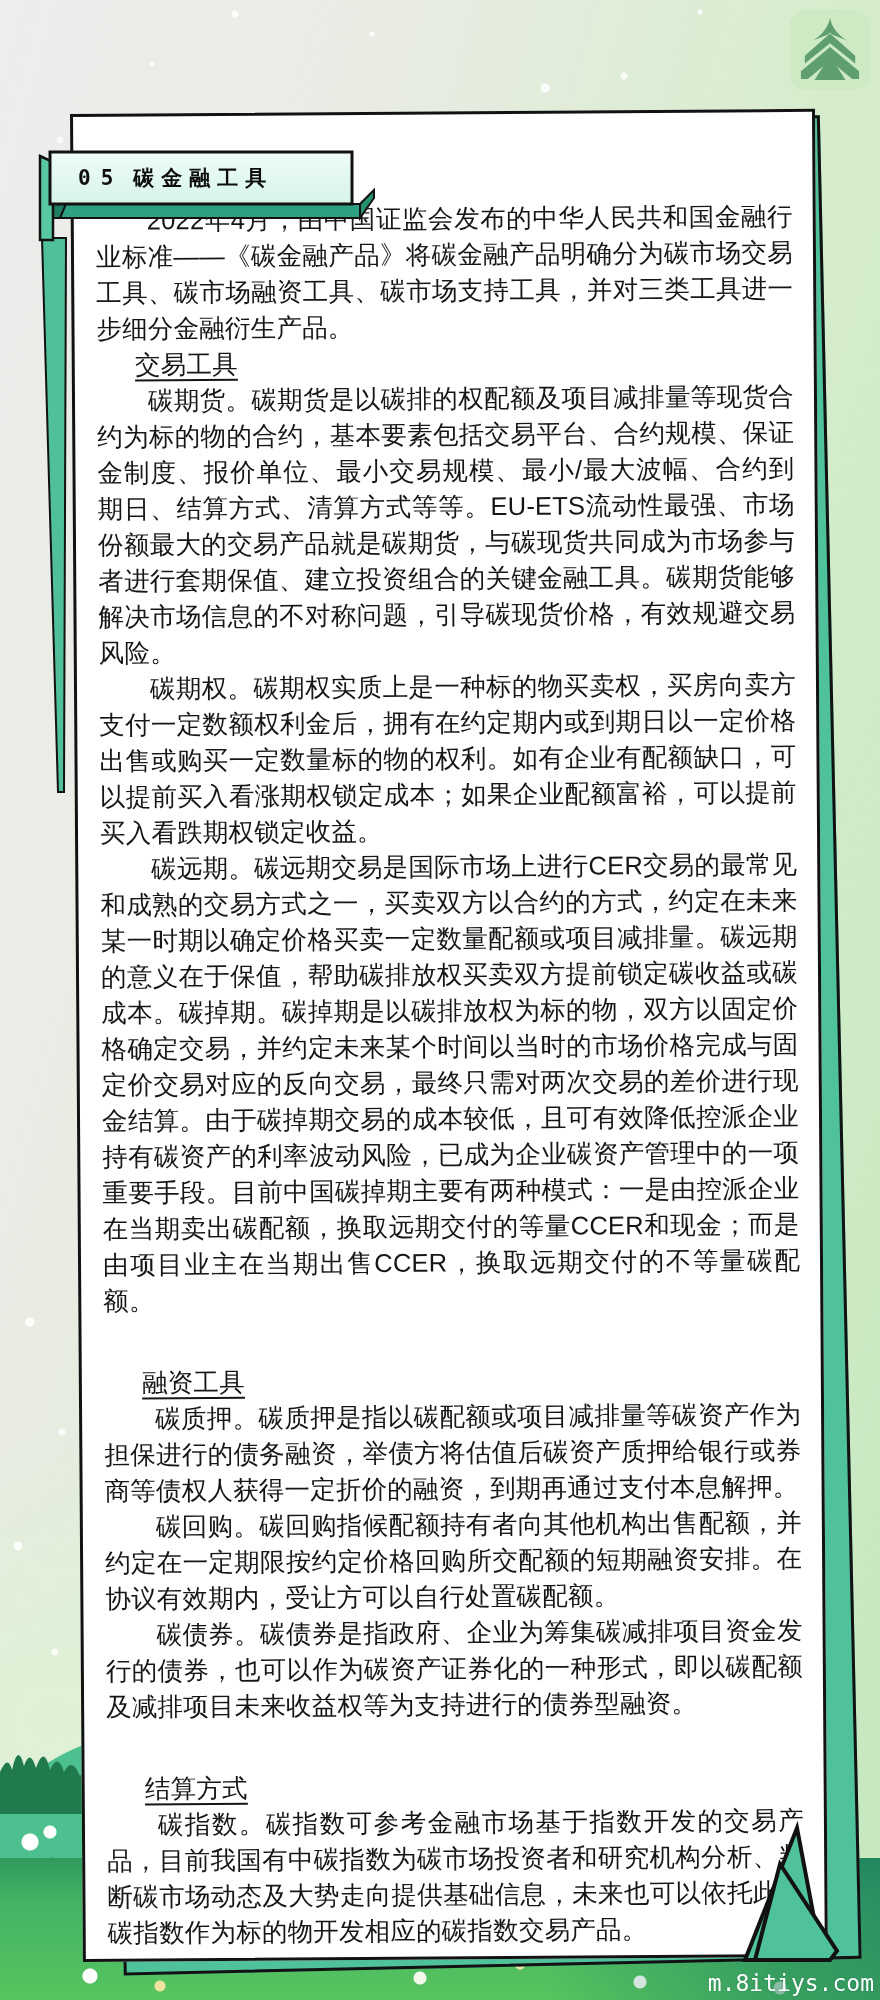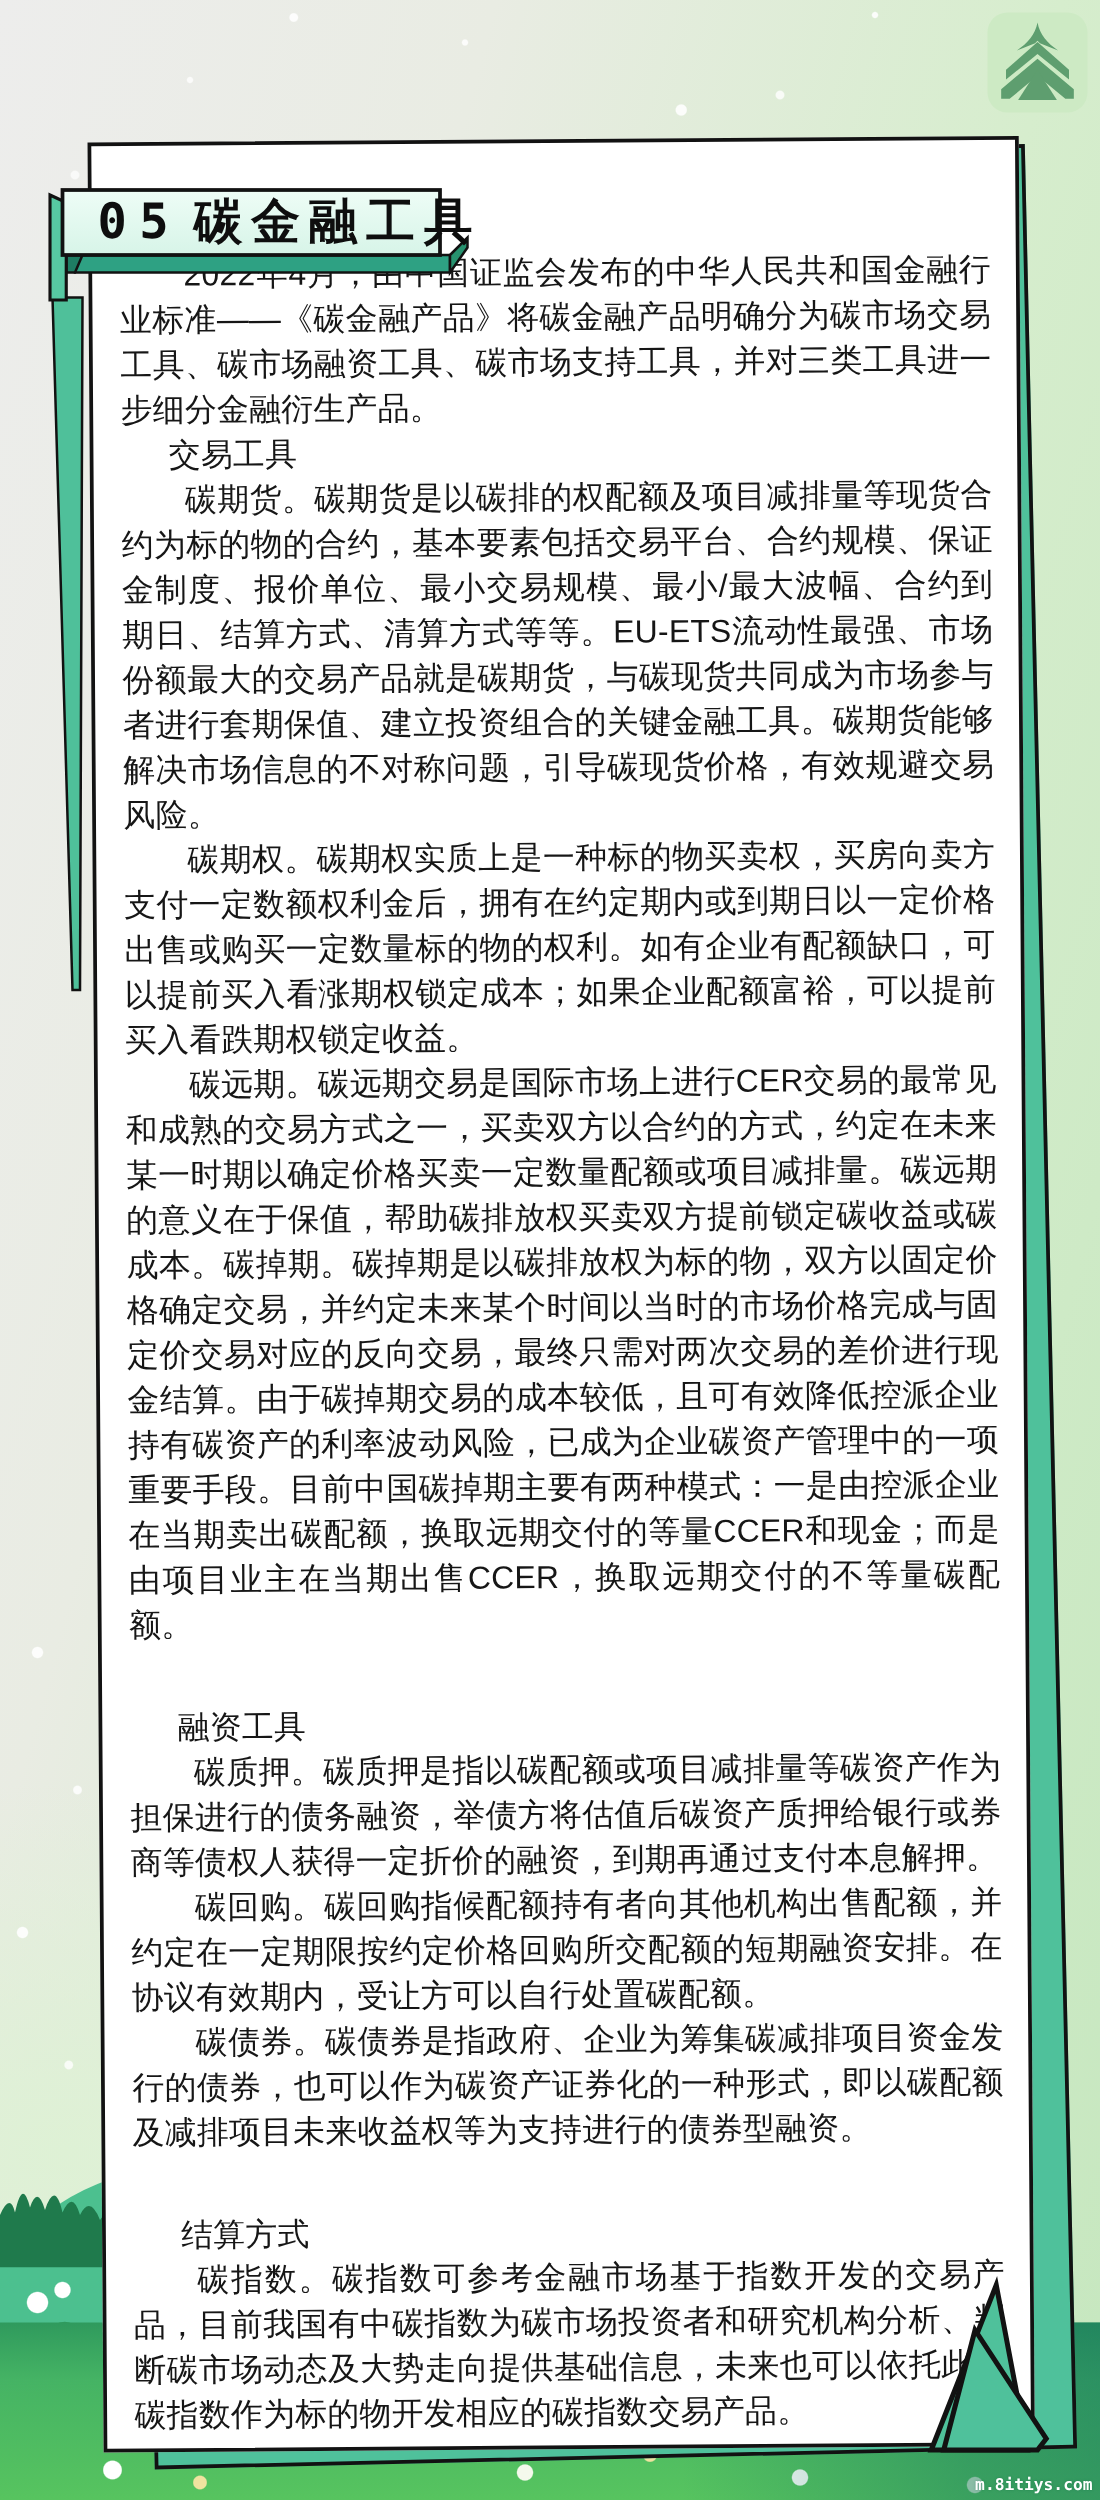--- a/index.html
+++ b/index.html
@@ -89,42 +89,41 @@
     z-index:3;
   }
   .card-inner {
     padding: 86px 20px 0 22px;
     font-size: 25.5px; line-height: 36px; color:#161616;
     letter-spacing: 0.2px;
   }
   .para  { text-indent: 2em; text-align: justify; }
   .heading {
     margin-left: 1.5em; width: max-content;
-    text-decoration-thickness: 2px; text-underline-offset: 6px;
+    text-decoration: underline; text-decoration-thickness: 2px; text-underline-offset: 6px;
   }
   .heading.gap { margin-top: 46px; }
   .lead {
     text-decoration-thickness: 2px; text-underline-offset: 6px;
   }
   
   .fold-corner { position:absolute; left:700px; top:1818px; z-index:4; }
   
   .badge-svg { position:absolute; left:36px; top:146px; z-index:6; }
   .badge-label {
     position:absolute; left:78px; top:152px; height:52px; z-index:7;
-    line-height:52px; font-size:39px; font-weight:700; color:#0e0e0e;
+    line-height:52px; font-size:21px; font-weight:700; color:#0e0e0e;
     letter-spacing:7px; white-space:nowrap;
   }
   .badge-label .num { font-family:"DejaVu Sans Mono", monospace; letter-spacing:10px; margin-right:10px; }
   
   .watermark {
     position:absolute; right:6px; bottom:4px; z-index:10;
-    font-family:"DejaVu Sans Mono", monospace; font-size:13px; color:#ffffff;
+    font-family:"DejaVu Sans Mono", monospace; font-size:23px; color:#ffffff;
     text-shadow: 0 0 2px rgba(0,80,60,.35);
-    font-weight: bold;
   }
 </style>
 </head>
 <body>
 
 <div class="page">
 
   <div class="specks"></div>
 
   <div class="logo-tile">

